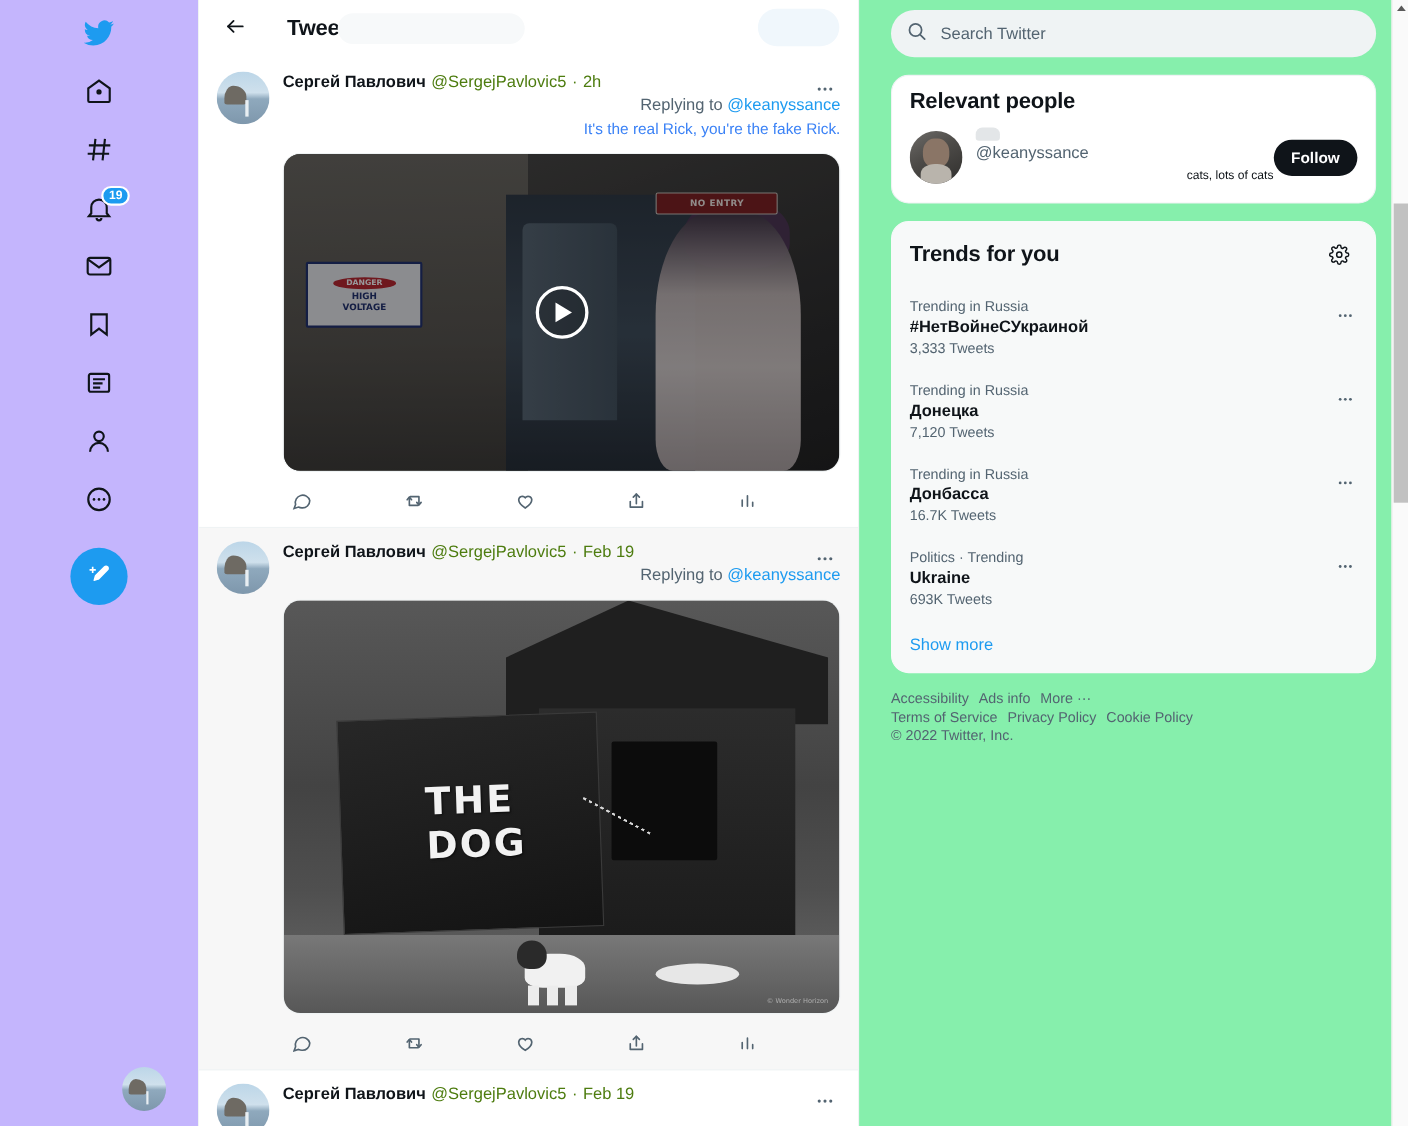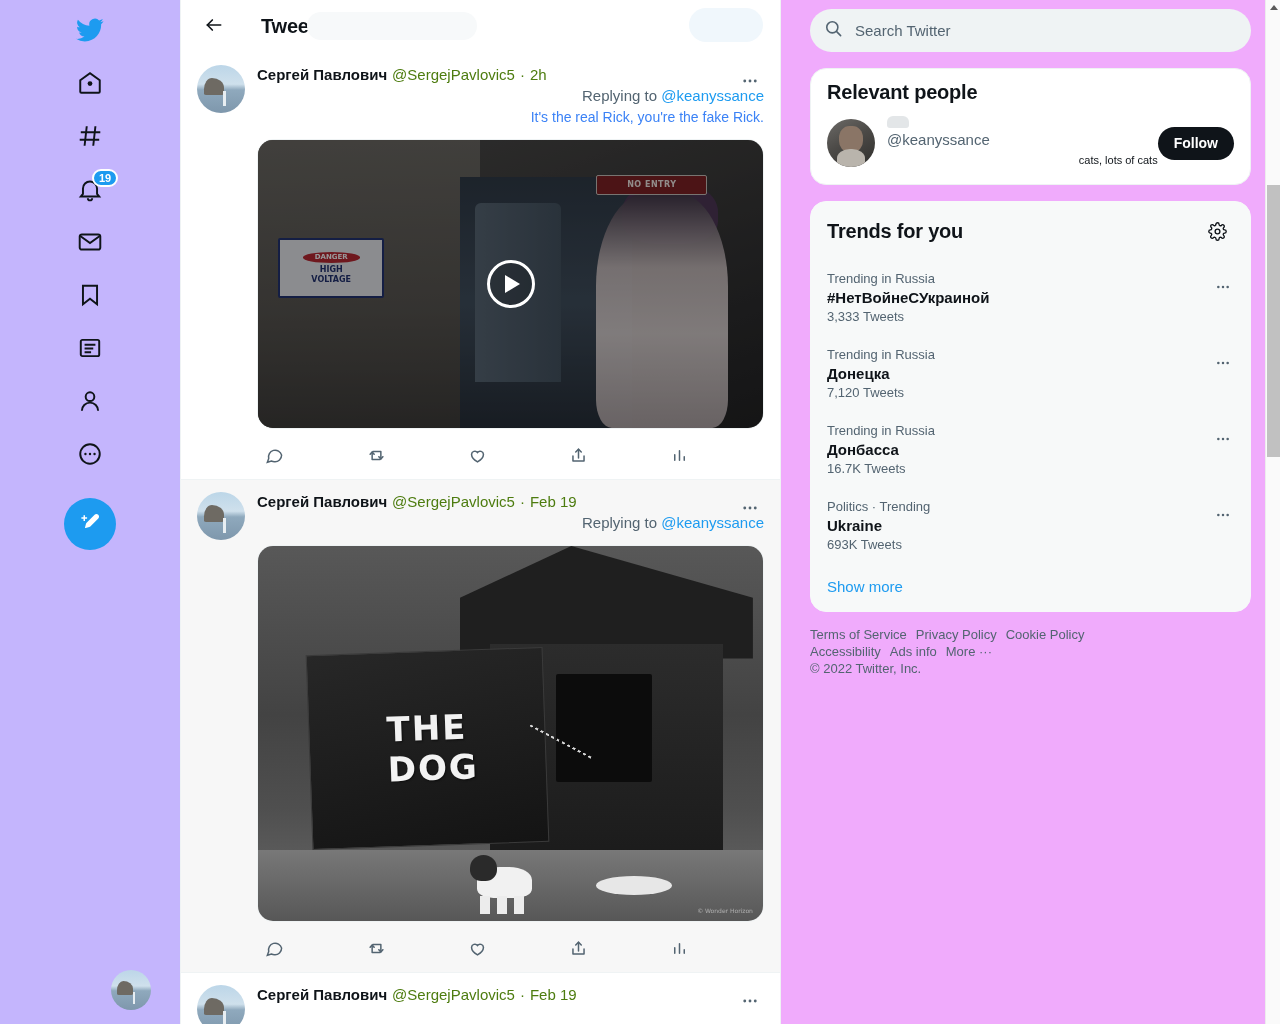--- a/index.html
+++ b/index.html
@@ -195,21 +195,21 @@
   }
   .action:first-child { flex: 0 0 102px; }
   .act-ico {
     width: 34px; height: 34px; border-radius: 50%;
     display: flex; align-items: center; justify-content: center;
   }
 
   
   .right {
     width: 499px; height: 1024px; flex-shrink: 0;
-    background: #f0abfc; padding: 4px 29px 0 29px; position: relative;
+    background: #86efac; padding: 4px 29px 0 29px; position: relative;
   }
   .search-wrap {
     height: 43px; background: #eff3f4; border-radius: 22px;
     display: flex; align-items: center; padding: 0 14px; margin-top: 5px;
   }
   .search-input {
     border: none; outline: none; background: transparent;
     font-size: 15px; color: #0f1419; margin-left: 12px; width: 100%;
     font-family: "Liberation Sans", sans-serif;
   }
@@ -690,30 +690,30 @@
         <div class="t-cat">Politics · Trending</div>
         <div class="t-name">Ukraine</div>
         <div class="t-count">693K Tweets</div>
       </div>
 
       <div class="show-more">Show more</div>
     </section>
 
     <div class="footer">
       <div class="footer-line">
+        <span>Accessibility</span>
+        <span>Ads info</span>
+        <span>More ···</span>
+      </div>
+      <div class="footer-line">
         <span>Terms of Service</span>
         <span>Privacy Policy</span>
         <span>Cookie Policy</span>
       </div>
       <div class="footer-line">
-        <span>Accessibility</span>
-        <span>Ads info</span>
-        <span>More ···</span>
-      </div>
-      <div class="footer-line">
         <span class="copy">© 2022 Twitter, Inc.</span>
       </div>
     </div>
   </aside>
 
   <div class="scrollbar">
     <div class="sb-arrow">
       <div class="sb-tri-up"></div>
     </div>
     <div class="sb-thumb"></div>

